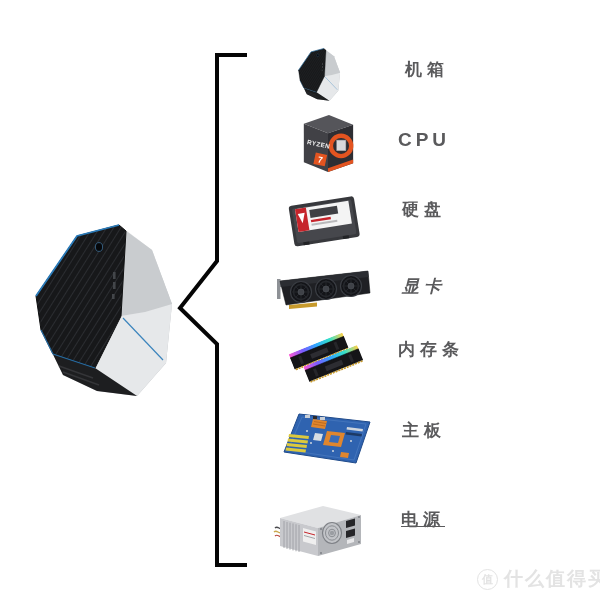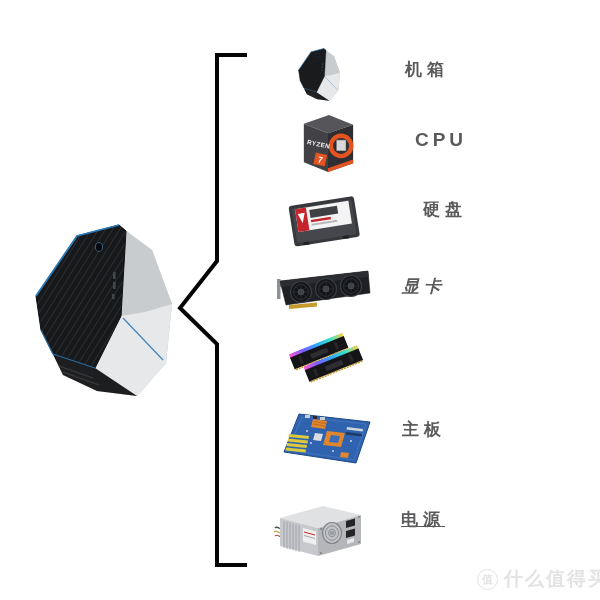--- a/index.html
+++ b/index.html
@@ -19,25 +19,25 @@
   .t-gpu{left:277px;top:266px;width:96px;height:46px;}
   .t-ram{left:286px;top:331px;width:78px;height:56px;}
   .t-mb{left:283px;top:409px;width:90px;height:60px;}
   .t-psu{left:273px;top:498px;width:94px;height:62px;}
   .comp-label{
     position:absolute;transform:translateX(-50%);
     color:#5a5a5c;font-size:17px;font-weight:700;letter-spacing:5px;
     white-space:nowrap;line-height:22px;
   }
   .l-case{left:427px;top:59px;}
-  .l-cpu{left:424px;top:129px;font-size:19px;letter-spacing:4px;margin-left:17px;}
-  .l-ssd{left:424px;top:199px;margin-left:21px;}
+  .l-cpu{left:424px;top:129px;font-size:19px;letter-spacing:4px;}
+  .l-ssd{left:424px;top:199px;}
   .l-gpu{left:424px;top:276px;font-style:italic;}
   .l-ram{left:431px;top:339px;}
-  .l-mb{left:424px;top:420px;font-family:Liberation Mono, monospace;}
+  .l-mb{left:424px;top:420px;}
   .l-psu{left:423px;top:509px;text-decoration:underline;}
   .watermark{
     left:477px;top:566px;display:flex;align-items:center;gap:6px;
     color:#e3e3e3;
   }
   .wm-logo{
     width:19px;height:19px;border:1.6px solid #e3e3e3;border-radius:50%;
     display:flex;align-items:center;justify-content:center;
     font-size:11px;font-weight:700;line-height:1;
   }
@@ -179,20 +179,21 @@
   <svg class="abs thumb t-ram" viewBox="0 0 78 56">
     <g transform="rotate(-22 39 28)">
       <g transform="translate(7,10)">
           <use href="#sym-dimm" width="58" height="18"></use>
         </g>
       <g transform="translate(16,27)">
           <use href="#sym-dimm" width="58" height="18"></use>
         </g>
     </g>
   </svg>
+  <div class="comp-label l-ram">内存条</div>
 
   <svg class="abs thumb t-mb" viewBox="0 0 90 60">
     <polygon points="16,5 87,13 73,54 1,43" fill="#2f63b0" stroke="#1f4a8a" stroke-width="1"></polygon>
     <polygon points="19,8 83,15 71,51 5,41" fill="none" stroke="#5d8bc9" stroke-width="0.6" opacity="0.7"></polygon>
     <polygon points="30,10 44,12 42,20 28,18" fill="#e0862e"></polygon>
     <line x1="31" y1="12.5" x2="43" y2="14.5" stroke="#b5651d" stroke-width="0.8"></line>
     <line x1="30" y1="15" x2="42" y2="17" stroke="#b5651d" stroke-width="0.8"></line>
     <polygon points="44,22 62,24 58,38 40,36" fill="#e0862e"></polygon>
     <polygon points="48,26 57,27 55,34 46,33" fill="#3a6cb8"></polygon>
     <polygon points="32,24 40,25 38,32 30,31" fill="#d7dde3"></polygon>

